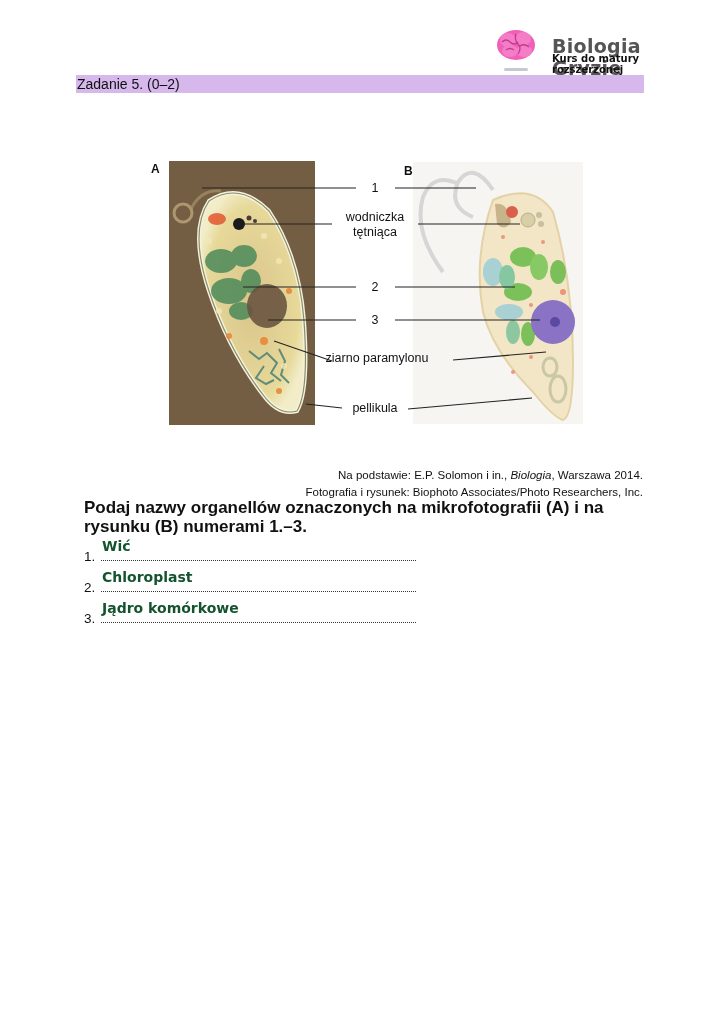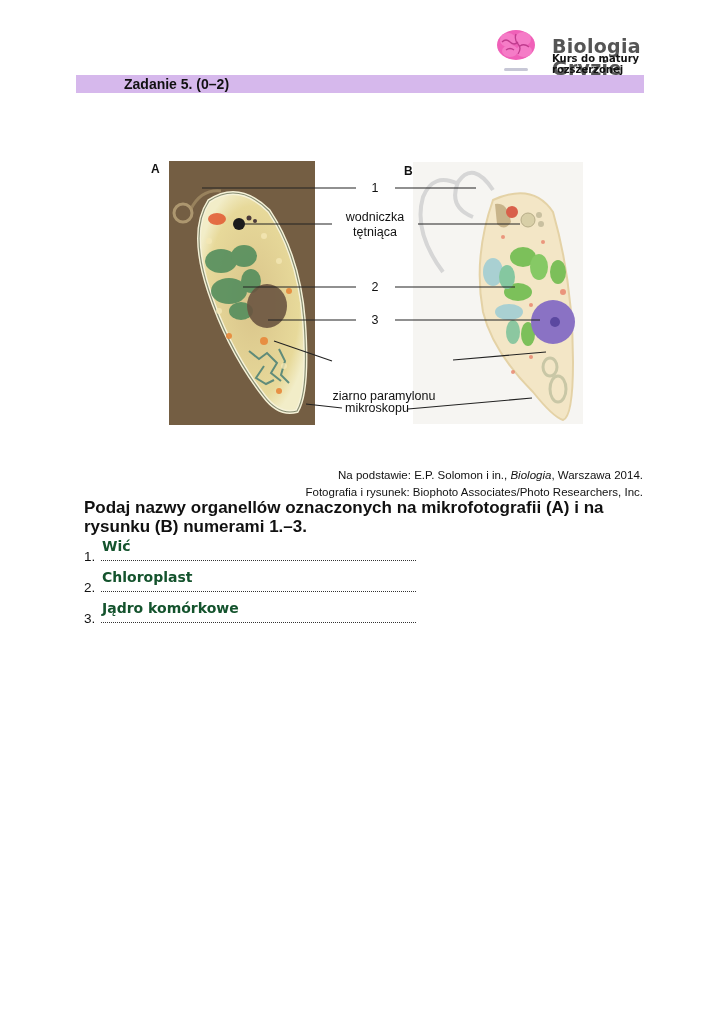--- a/index.html
+++ b/index.html
@@ -11,21 +11,21 @@
 
   
   .brand { left: 496px; top: 24px; width: 215px; height: 50px; }
   .brain { left: 0; top: 4px; width: 40px; height: 34px; }
   .brain-shadow { left: 8px; top: 44px; width: 24px; height: 3px; background: #c7c7d6; border-radius: 2px; }
   .brand-title { left: 56px; top: 11px; font-size: 19px; font-weight: bold; color: #555; letter-spacing: 0.3px; font-family: "DejaVu Sans", sans-serif; }
   .brand-sub { left: 56px; top: 29px; font-size: 10px; font-weight: bold; color: #111; font-family: "DejaVu Sans", sans-serif; }
 
   
   .task-bar { left: 76px; top: 75px; width: 568px; height: 18px; background: #d6b8ec; }
-  .task-title { left: 77px; top: 75px; font-size: 14px; font-weight: bold; line-height: 18px; padding-left: 47px; }
+  .task-title { left: 77px; top: 75px; font-size: 14px; font-weight: normal; line-height: 18px; }
   .intro { left: 77px; top: 94px; width: 600px; font-size: 14px; line-height: 20.5px; }
   .intro i { font-style: italic; }
 
   
   .label-A { left: 151px; top: 162px; font-size: 12px; font-weight: bold; }
   .label-B { left: 404px; top: 164px; font-size: 12px; font-weight: bold; }
   .photo { left: 169px; top: 161px; width: 146px; height: 264px; }
   .drawing { left: 413px; top: 162px; width: 170px; height: 262px; }
   .leader-svg { left: 0; top: 0; width: 720px; height: 1018px; pointer-events: none; }
   .fig-label { font-size: 12.5px; text-align: center; line-height: 15px; }
@@ -175,22 +175,22 @@
   </g>
 </svg>
 
 <div class="abs fig-label" style="left:365px; top:181px; width:20px;">1</div>
 <div class="abs fig-label" style="left:335px; top:210px; width:80px;">
   <div>wodniczka</div>
   <div>tętniąca</div>
 </div>
 <div class="abs fig-label" style="left:365px; top:280px; width:20px;">2</div>
 <div class="abs fig-label" style="left:365px; top:313px; width:20px;">3</div>
-<div class="abs fig-label" style="left:324px; top:351px; width:120px;margin-top:38px;">ziarno paramylonu</div>
-<div class="abs fig-label" style="left:345px; top:401px; width:60px;">mikroskopu</div>
+<div class="abs fig-label" style="left:317px; top:351px; width:120px;">ziarno paramylonu</div>
+<div class="abs fig-label" style="left:345px; top:401px; width:60px;">pellikula</div>
 
 <div class="abs source" style="top:437px;"><span>Na podstawie: E.P. Solomon i in., </span><i>Biologia</i><span>, Warszawa 2014.</span></div>
 <div class="abs source" style="top:454px;">Fotografia i rysunek: Biophoto Associates/Photo Researchers, Inc.</div>
 
 <div class="abs question">Podaj nazwy organellów oznaczonych na mikrofotografii (A) i na rysunku (B) numerami 1.–3.</div>
 
 <div class="abs answer-row" style="top:538px;">
   <span class="answer-num">1.</span>
   <span class="answer-dots"></span>
   <span class="answer-text">Wić</span>

